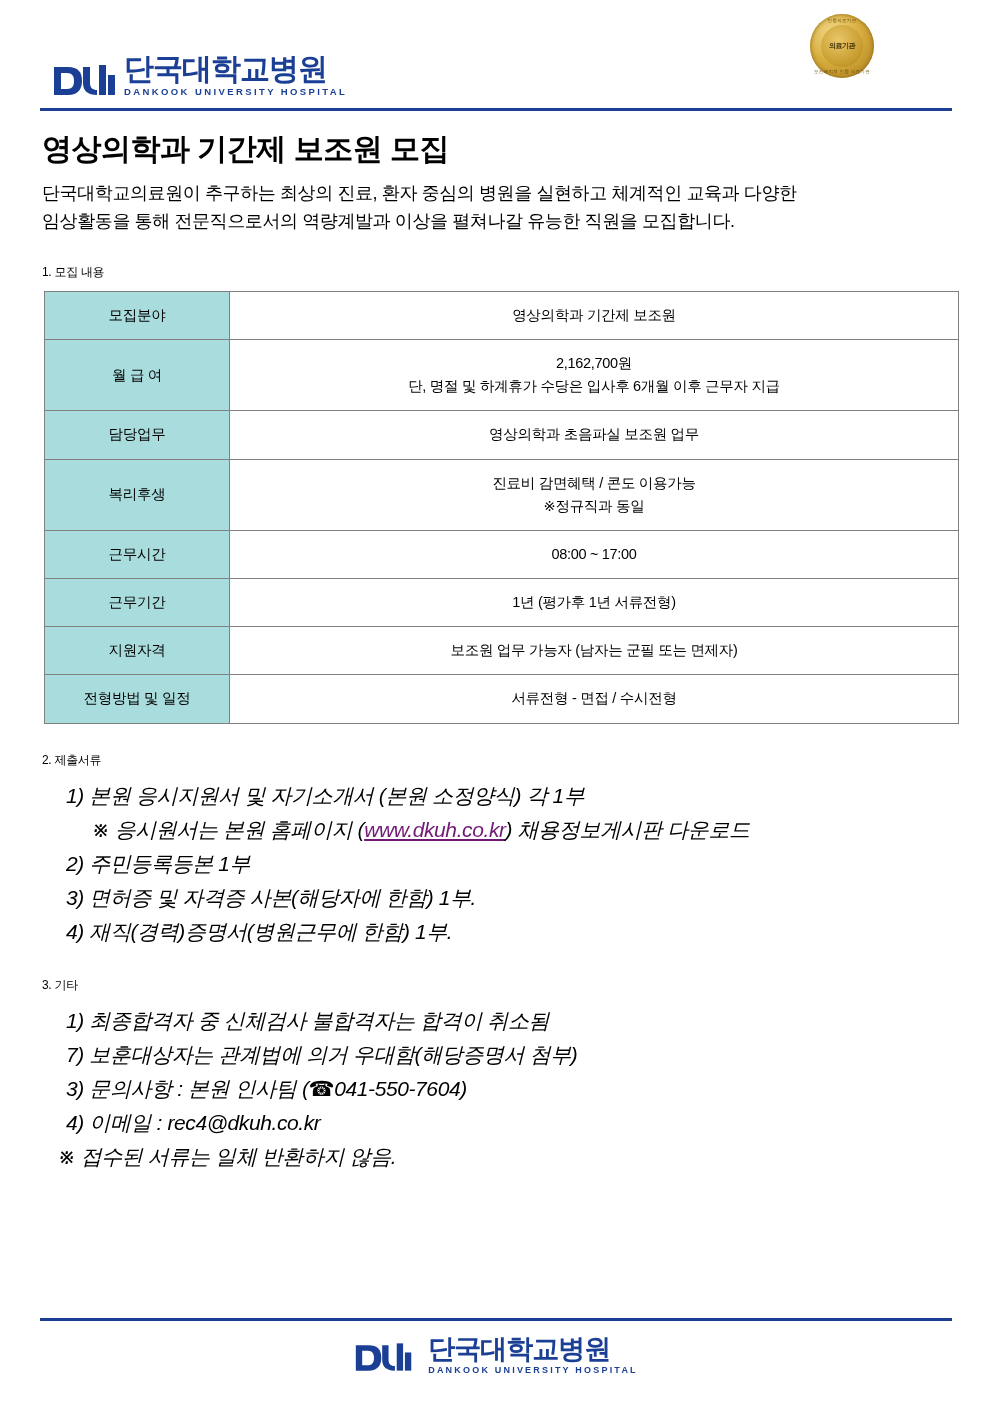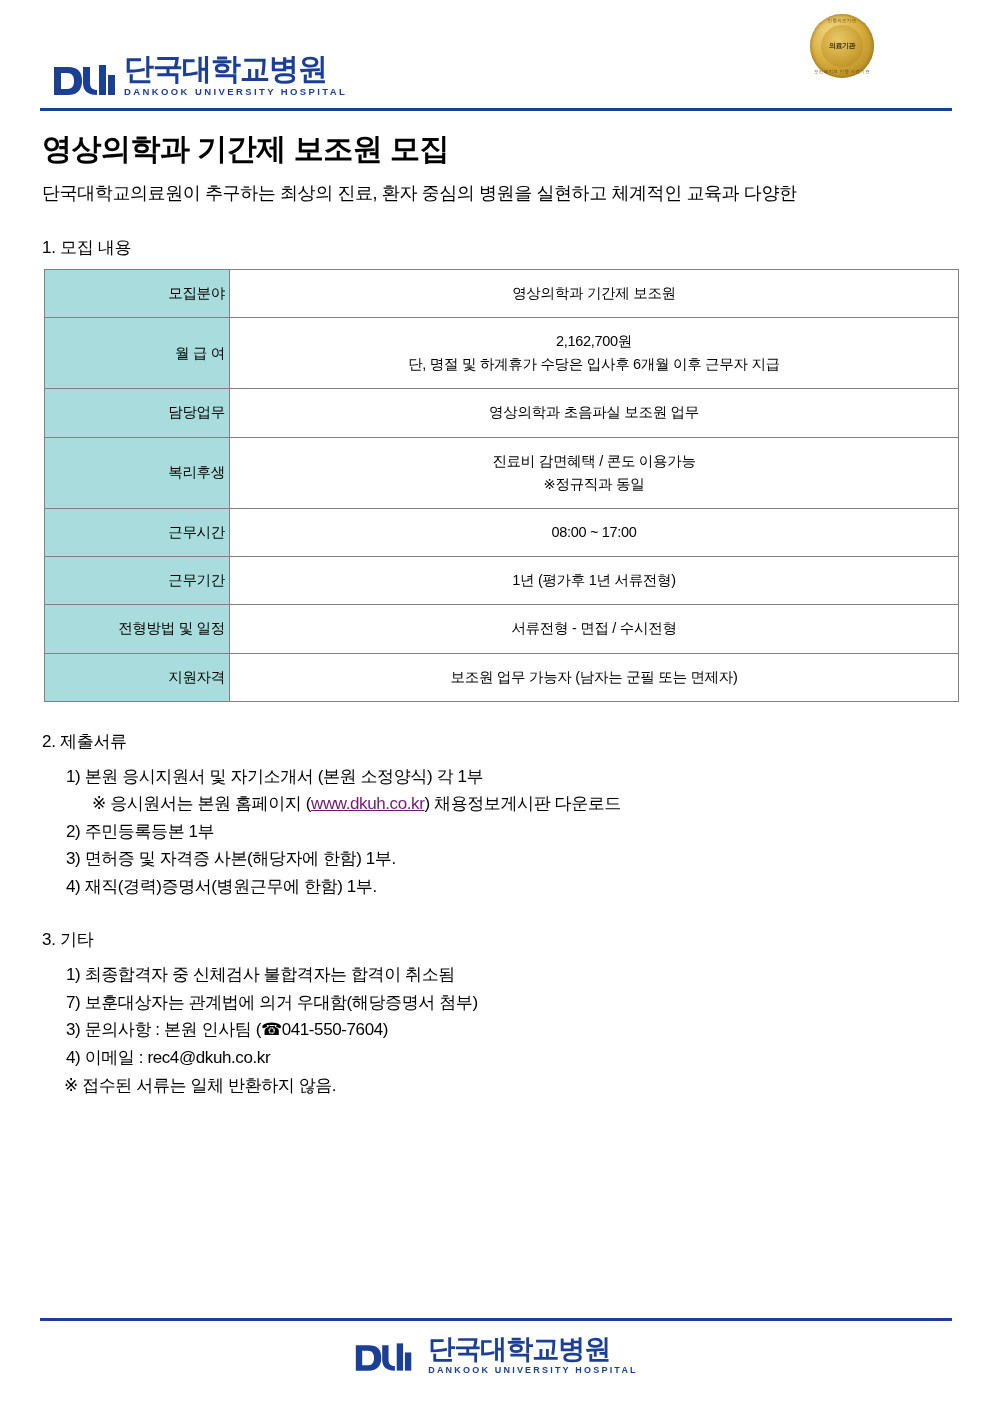--- a/index.html
+++ b/index.html
@@ -116,21 +116,21 @@
   }
   .intro {
     font-size: 18px;
     line-height: 1.55;
     margin: 0 0 0 2px;
     letter-spacing: -0.4px;
   }
 
   
   .sec-head {
-    font-size: 17px;
+    font-size: 12px;
     margin: 28px 0 10px 2px;
     letter-spacing: -0.3px;
   }
 
   
   table.info {
     width: 915px;
     border-collapse: collapse;
     margin-left: 4px;
     table-layout: fixed;
@@ -141,46 +141,46 @@
     text-align: center;
     letter-spacing: -0.3px;
     line-height: 1.6;
   }
   table.info td.label {
     width: 176px;
     background: #a8dadc;
     background: #a9dcdd;
     font-weight: normal;
     padding: 12px 4px;
-    text-align: right;
   }
   table.info td.value {
     padding: 12px 10px;
   }
   .spaced {
     letter-spacing: 4px;
   }
 
   
   ol.plain, ul.plain {
     list-style: none;
     margin: 0;
     padding: 0;
   }
   .li {
-    font-size: 17px;
+    font-size: 21px;
     line-height: 1.62;
     letter-spacing: -0.4px;
     margin-left: 26px;
+    font-style: italic;
   }
   .li.sub {
     margin-left: 52px;
   }
   .li.note {
-    margin-left: 24px;
+    margin-left: 18px;
   }
   a.link {
     color: #701a75;
     text-decoration: underline;
   }
 
   
   .rule-bottom {
     position: absolute;
     left: 40px;
@@ -232,20 +232,21 @@
         </div>
       <div class="arc-bottom">보건복지부 인증 의료기관</div>
     </div>
   </div>
 
   <div class="rule-top"></div>
 
   <div class="title">영상의학과 기간제 보조원 모집</div>
   <div class="intro">
     <div>단국대학교의료원이 추구하는 최상의 진료, 환자 중심의 병원을 실현하고 체계적인 교육과 다양한</div>
+    <div>임상활동을 통해 전문직으로서의 역량계발과 이상을 펼쳐나갈 유능한 직원을 모집합니다.</div>
   </div>
 
   <div class="sec-head">1. 모집 내용</div>
 
   <table class="info">
     <tbody>
       <tr>
         <td class="label">모집분야</td>
         <td class="value">
           <div>영상의학과 기간제 보조원</div>
@@ -277,29 +278,29 @@
           <div>08:00 ~ 17:00</div>
         </td>
       </tr>
       <tr>
         <td class="label">근무기간</td>
         <td class="value">
           <div>1년 (평가후 1년 서류전형)</div>
         </td>
       </tr>
       <tr>
+        <td class="label">지원자격</td>
+        <td class="value">
+          <div>보조원 업무 가능자 (남자는 군필 또는 면제자)</div>
+        </td>
+      </tr>
+      <tr>
         <td class="label">전형방법 및 일정</td>
         <td class="value">
           <div>서류전형 - 면접 / 수시전형</div>
-        </td>
-      </tr>
-      <tr>
-        <td class="label">지원자격</td>
-        <td class="value">
-          <div>보조원 업무 가능자 (남자는 군필 또는 면제자)</div>
         </td>
       </tr>
     </tbody>
   </table>
 
   <div class="sec-head">2. 제출서류</div>
   <ol class="plain">
     <li class="li">1) 본원 응시지원서 및 자기소개서 (본원 소정양식) 각 1부</li>
     <li class="li sub"><span>※ 응시원서는 본원 홈페이지 (</span><a class="link" href="#">www.dkuh.co.kr</a><span>) 채용정보게시판 다운로드</span></li>
     <li class="li">2) 주민등록등본 1부</li>

